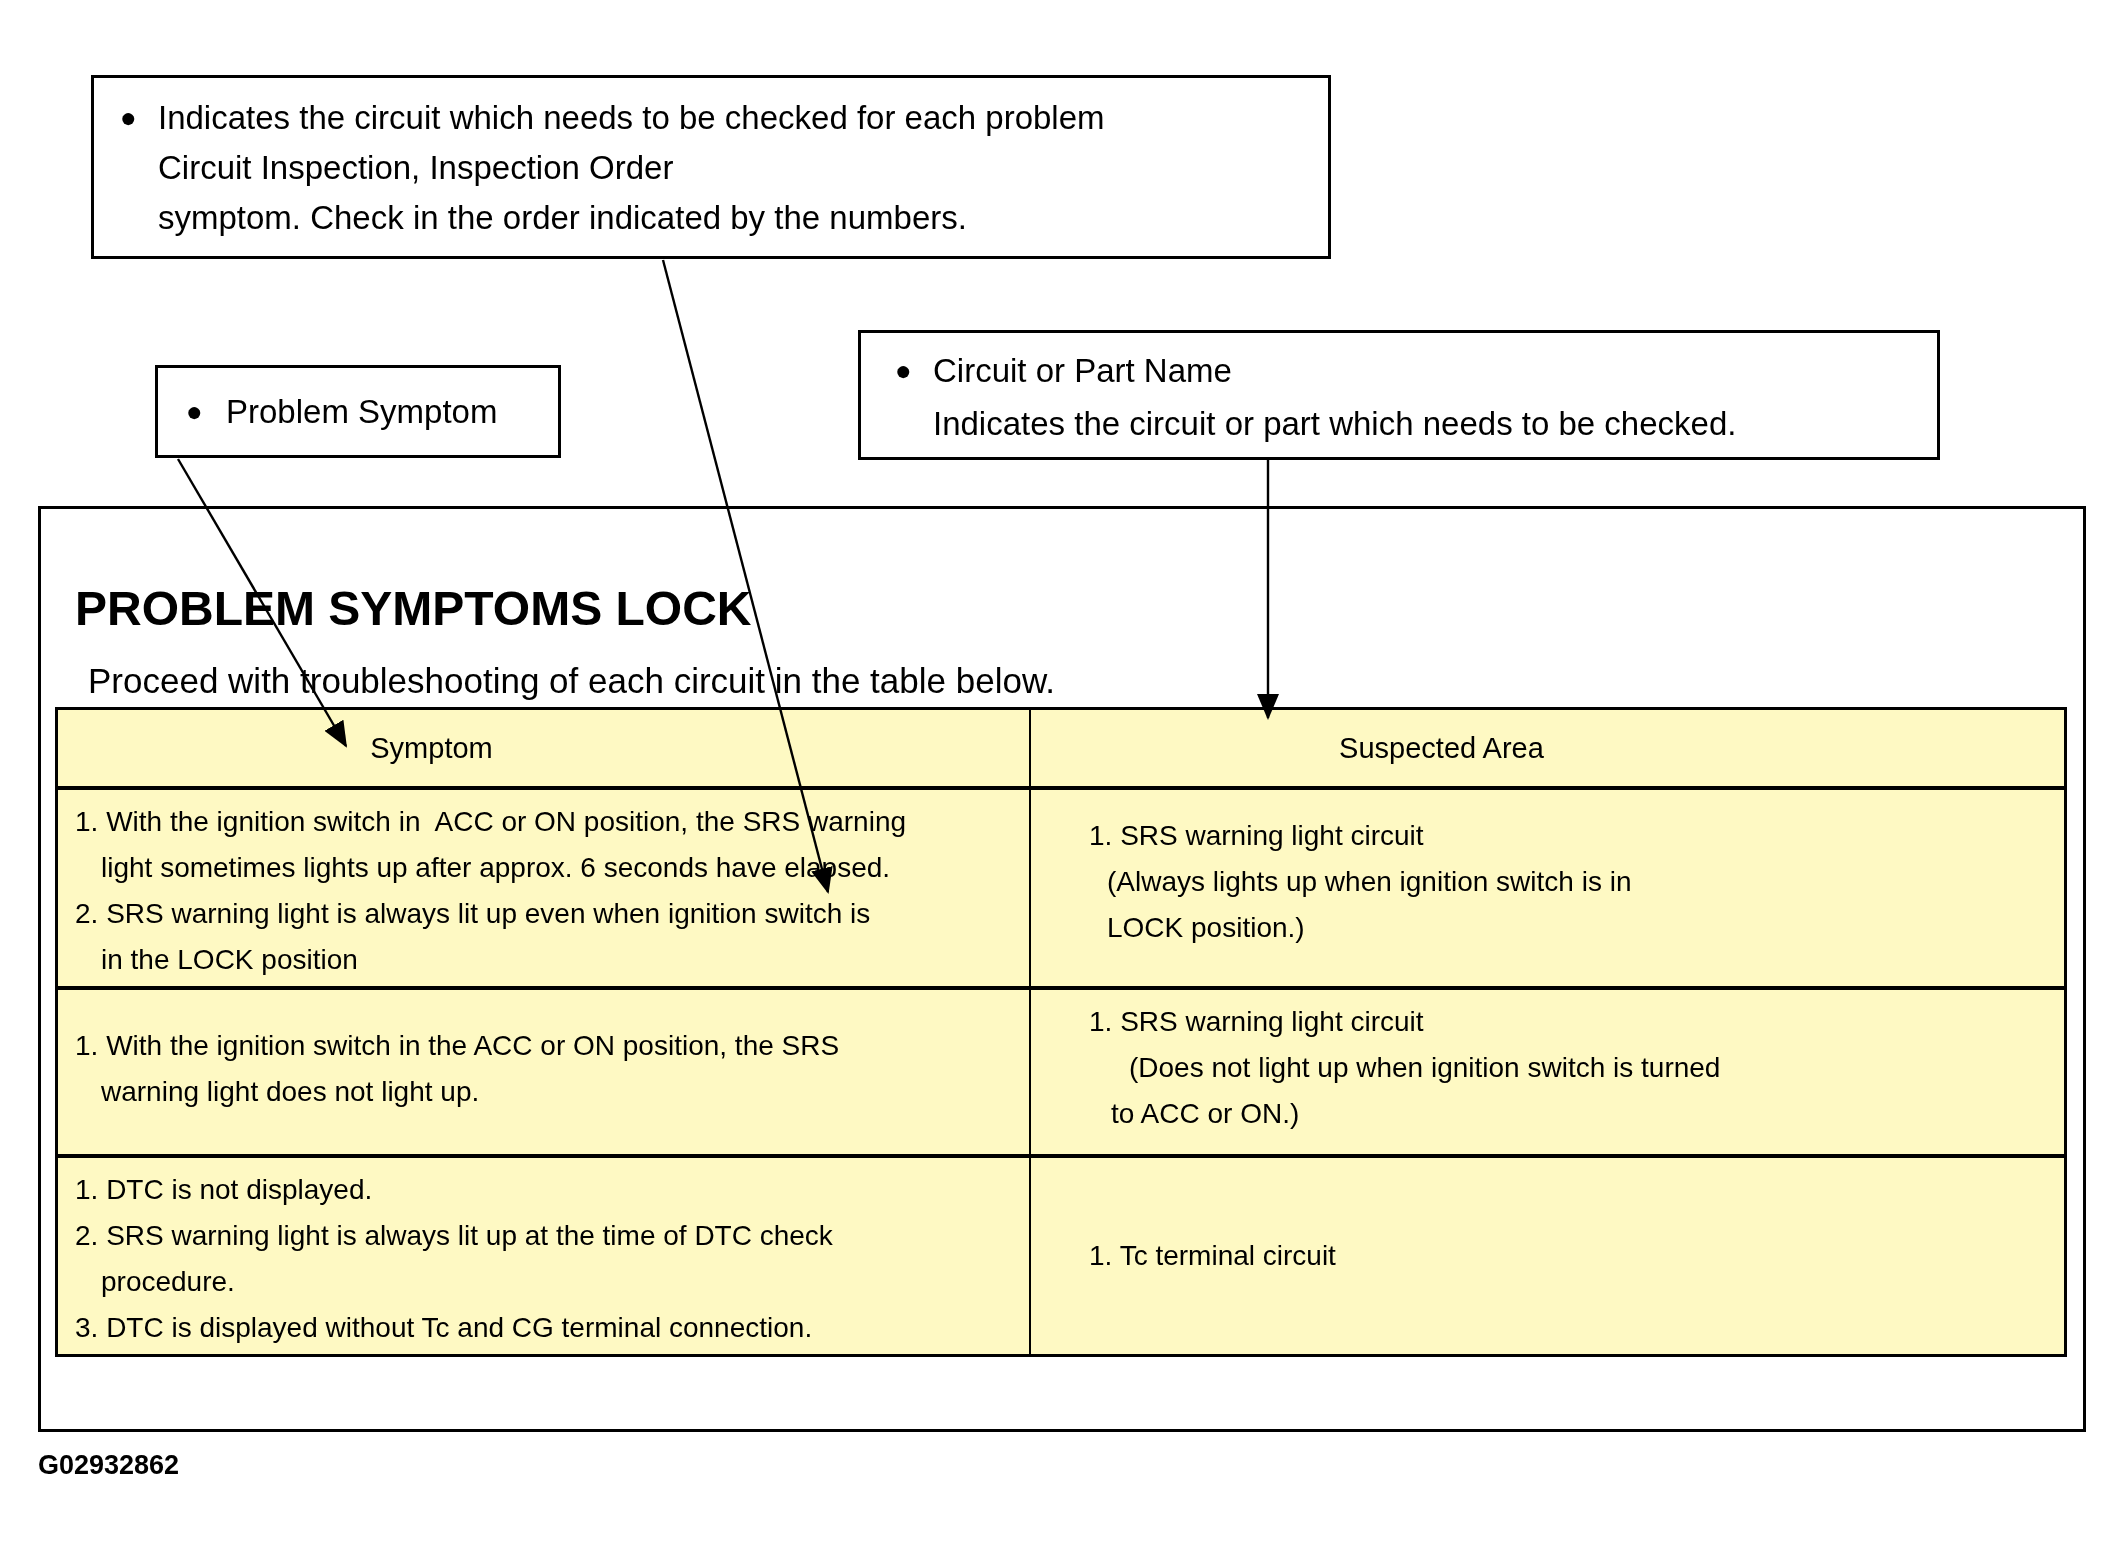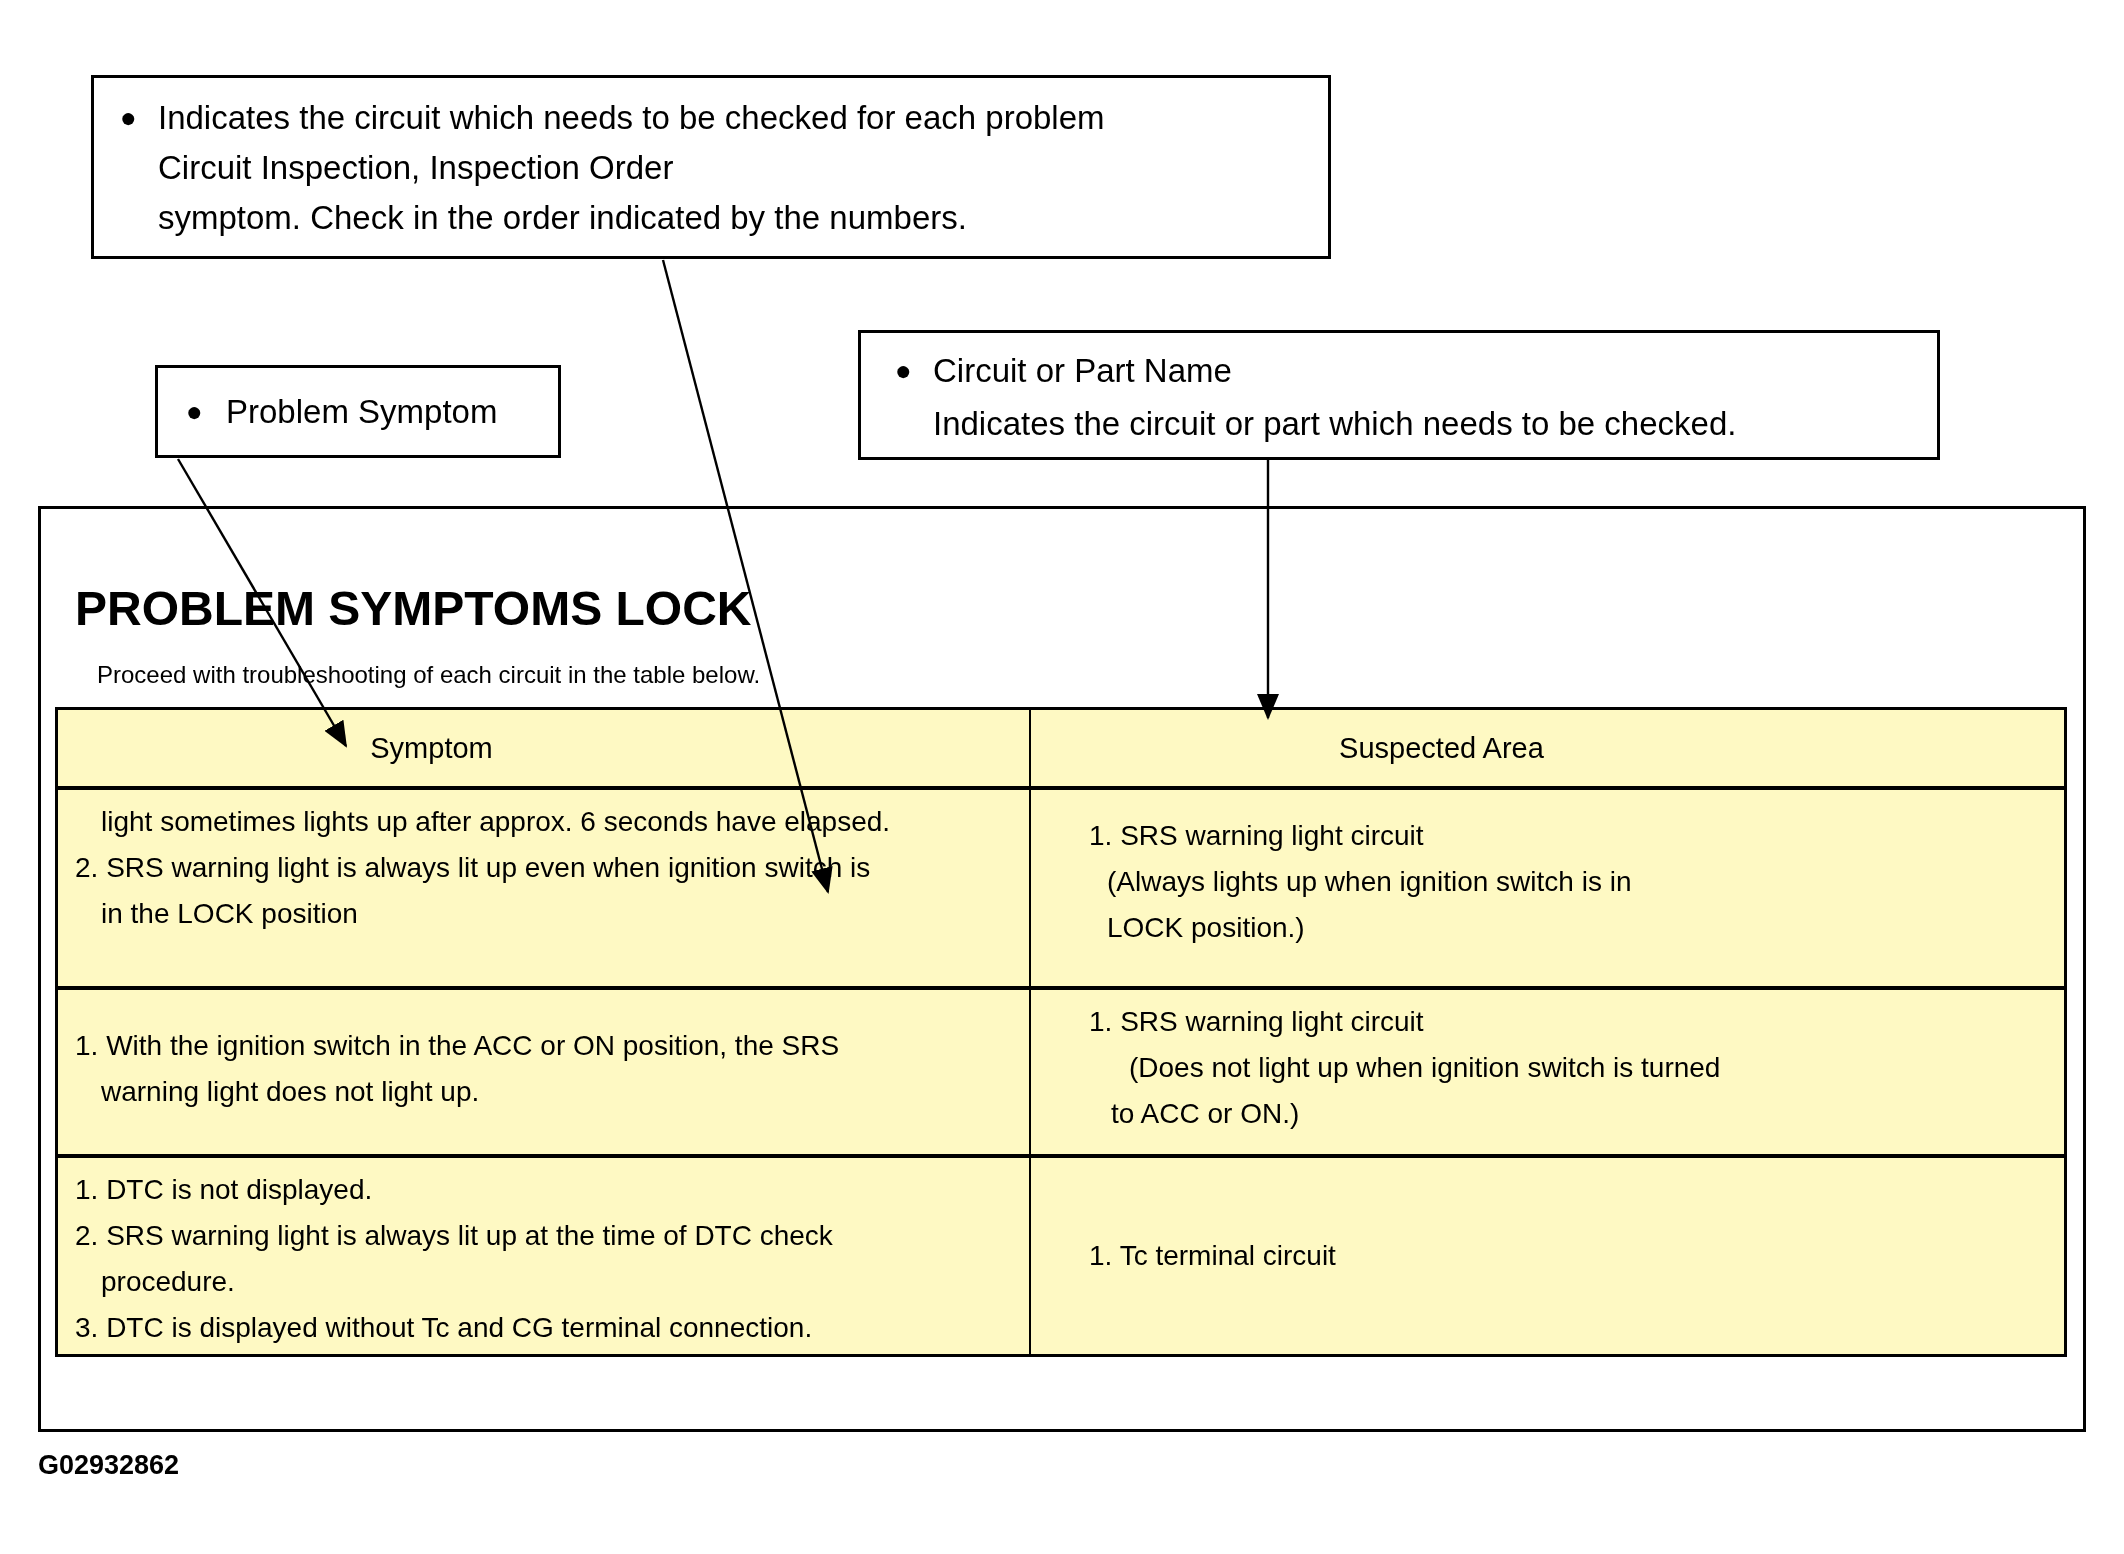--- a/index.html
+++ b/index.html
@@ -67,22 +67,22 @@
   .page-title {
     position: absolute;
     left: 75px; top: 581px;
     font-size: 48px;
     font-weight: bold;
     letter-spacing: 0px;
     white-space: pre;
   }
   .page-subtitle {
     position: absolute;
-    left: 97px; top: 661px;
-    font-size: 24px;
+    left: 88px; top: 661px;
+    font-size: 35px;
     white-space: pre;
   }
 
   
   .sym-table {
     position: absolute;
     left: 55px; top: 707px; width: 2012px; height: 650px;
     border: 3px solid #000;
     box-sizing: border-box;
     display: flex;
@@ -191,20 +191,21 @@
       <div class="hcell h-symptom">
         <span>Symptom</span>
       </div>
       <div class="hcell h-suspected">
         <span>Suspected Area</span>
       </div>
     </div>
     <div id="table-body">
         <div class="trow row0">
           <div class="tcell cell-symptom">
+            <div class="cell-line" style="padding-left: 0px;">1. With the ignition switch in  ACC or ON position, the SRS warning</div>
             <div class="cell-line" style="padding-left: 26px;">light sometimes lights up after approx. 6 seconds have elapsed.</div>
             <div class="cell-line" style="padding-left: 0px;">2. SRS warning light is always lit up even when ignition switch is</div>
             <div class="cell-line" style="padding-left: 26px;">in the LOCK position</div>
           </div>
           <div class="tcell cell-suspected-area">
             <div class="cell-line" style="padding-left: 0px;">1. SRS warning light circuit</div>
             <div class="cell-line" style="padding-left: 18px;">(Always lights up when ignition switch is in</div>
             <div class="cell-line" style="padding-left: 18px;">LOCK position.)</div>
           </div>
         </div>

